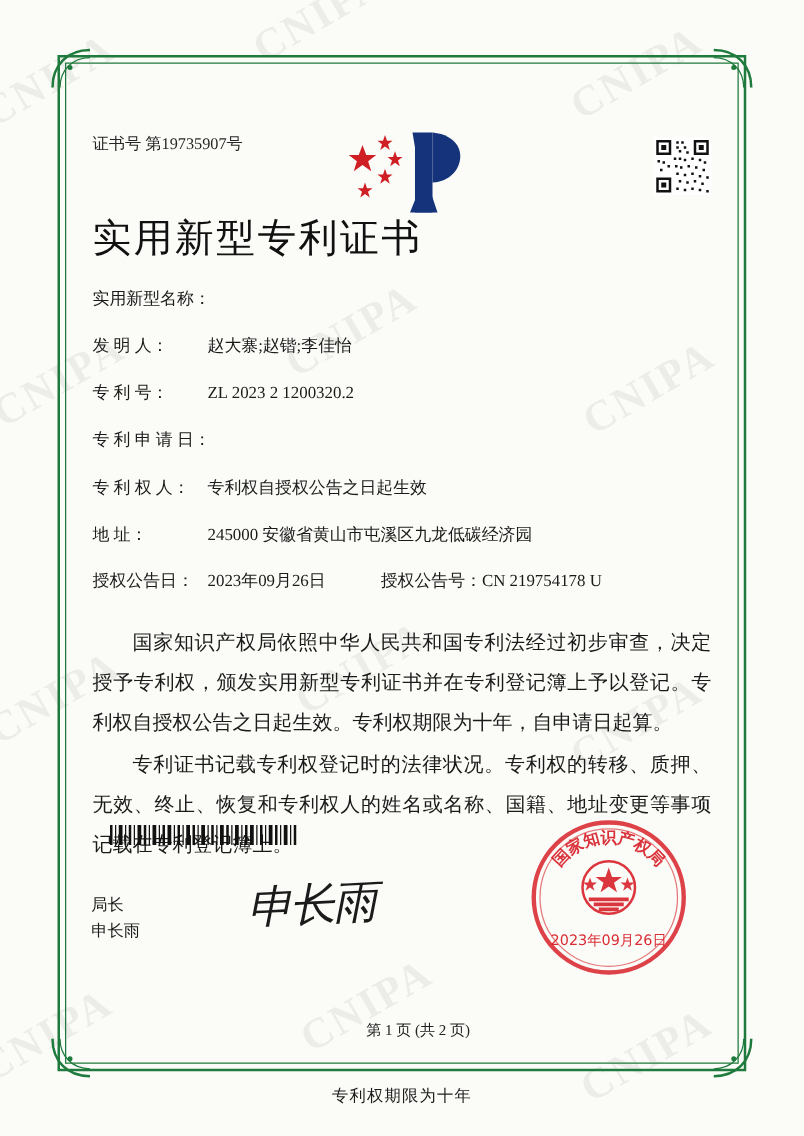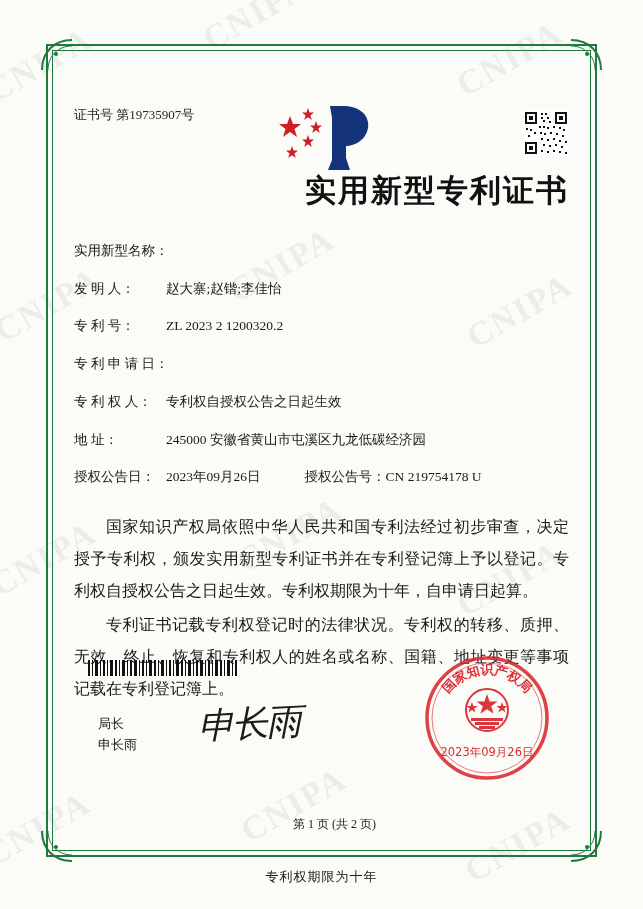--- a/index.html
+++ b/index.html
@@ -85,31 +85,31 @@
   .qr{
     position:absolute;
     right:74px;top:110px;
     width:46px;height:46px;
     z-index:3;
     background:#fff;
   }
   .qr svg{display:block;}
 
   .title{
-    text-align:right;
+    text-align:left;
     font-family:"DejaVu Sans", sans-serif;
-    font-weight:bold;
+    font-weight:normal;
     font-size:31px;
     letter-spacing:2px;
     color:#111;
     margin-top:46px;
   }
 
   .fields{
-    margin-top:30px;
+    margin-top:18px;
     font-family:"Liberation Serif", serif;
     font-size:13.5px;
     color:#1a1a1a;
   }
   .field{
     display:flex;
     align-items:flex-start;
     margin-bottom:19.5px;
     line-height:1.35;
   }
@@ -136,21 +136,21 @@
     position:absolute;
     left:88px;
     top:660px;
     width:150px;height:16px;
     z-index:3;
   }
 
   
   .sign-block{
     position:absolute;
-    left:98px;
+    left:73px;
     top:714px;
     z-index:3;
     font-family:Liberation Serif, serif;
     font-size:13px;
     line-height:1.6;
     color:#1a1a1a;
   }
   .signature{
     position:absolute;
     left:198px;

